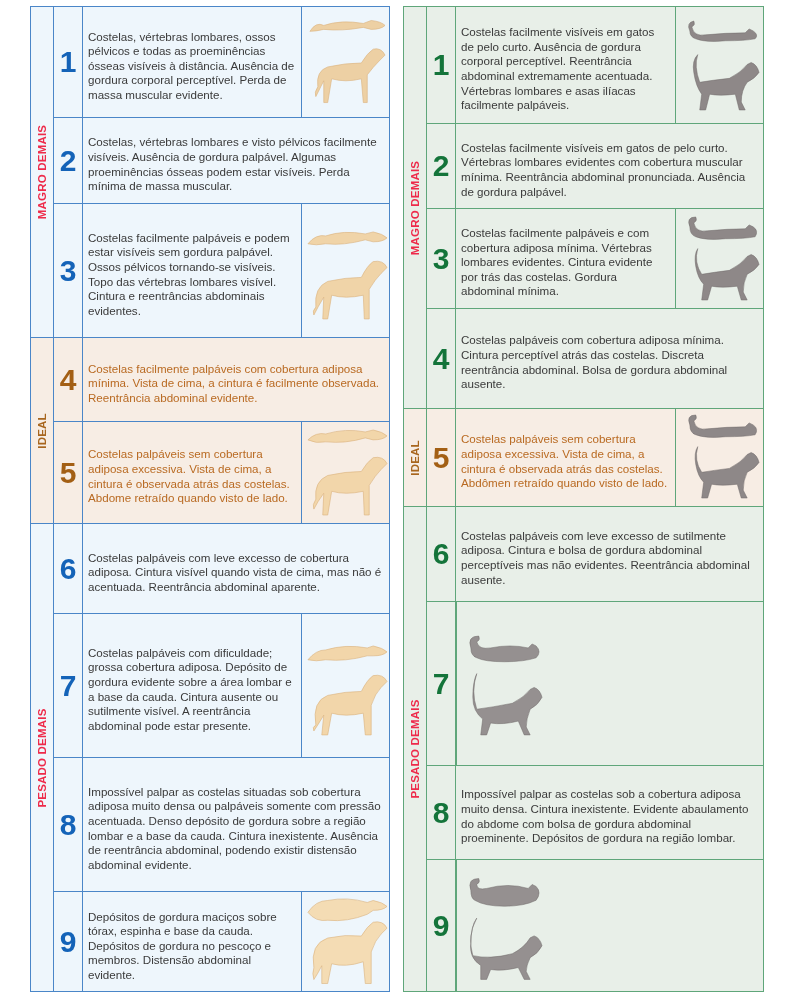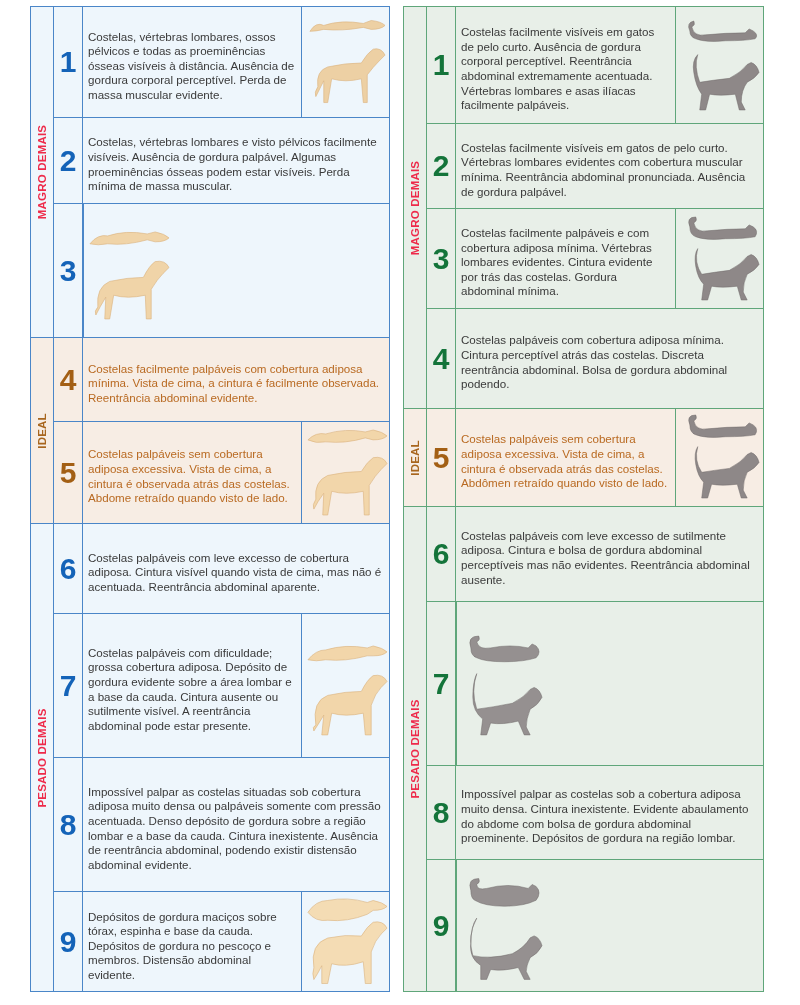--- a/index.html
+++ b/index.html
@@ -85,20 +85,21 @@
           </g>
         </svg>
     </div>
   </div>
   <div class="row" style="top:111px;height:86px;">
     <div class="num">2</div>
     <div class="desc">Costelas, vértebras lombares e visto pélvicos facilmente visíveis. Ausência de gordura palpável. Algumas proeminências ósseas podem estar visíveis. Perda mínima de massa muscular.</div>
   </div>
   <div class="row" style="top:197px;height:134px;">
     <div class="num">3</div>
+    <div class="desc">Costelas facilmente palpáveis e podem estar visíveis sem gordura palpável. Ossos pélvicos tornando-se visíveis. Topo das vértebras lombares visível. Cintura e reentrâncias abdominais evidentes.</div>
     <div class="pic">
       <svg viewBox="0 0 88 134">
           <g fill="#f0d4a8" stroke="#d9b07c" stroke-width="0.6">
         <path d="M6 40 Q14 30 24 32 Q42 26 64 30 L72 28 Q82 30 86 34 Q82 38 72 38 L64 36 Q42 42 24 40 Q14 42 6 40Z"></path>
         <path d="M14 104 Q12 84 26 78 Q44 74 60 74 Q66 62 72 58 Q82 56 86 64 L80 70 Q74 76 68 86 L68 116 L63 116 L62 92 Q44 96 30 92 L26 116 L21 116 L22 94 Q16 104 12 112 Q10 108 14 104Z"></path>
           </g>
         </svg>
     </div>
   </div>
   <div class="row" style="top:331px;height:84px;">
@@ -191,21 +192,21 @@
       <svg viewBox="0 0 88 100">
           <g fill="#8e8888" stroke="#6e6868" stroke-width="0.5">
         <path d="M14 18 Q10 8 20 8 Q22 12 18 14 Q20 24 32 22 Q52 20 70 20 L74 16 L78 18 Q84 22 80 28 Q70 30 50 30 Q30 32 20 28 Q14 26 14 18Z"></path>
         <path d="M22 40 Q18 54 26 66 Q38 64 54 62 Q66 56 72 48 L76 46 Q82 48 84 56 Q80 62 72 66 Q68 74 68 84 L72 92 L66 92 L62 78 Q46 80 36 78 L32 92 L26 92 L28 76 Q22 70 20 58 Q18 46 22 40Z"></path>
           </g>
         </svg>
     </div>
   </div>
   <div class="row" style="top:302px;height:100px;">
     <div class="num">4</div>
-    <div class="desc">Costelas palpáveis com cobertura adiposa mínima. Cintura perceptível atrás das costelas. Discreta reentrância abdominal. Bolsa de gordura abdominal podendo.</div>
+    <div class="desc">Costelas palpáveis com cobertura adiposa mínima. Cintura perceptível atrás das costelas. Discreta reentrância abdominal. Bolsa de gordura abdominal ausente.</div>
   </div>
   <div class="row" style="top:402px;height:98px;">
     <div class="num ideal-num">5</div>
     <div class="desc ideal-text">Costelas palpáveis sem cobertura adiposa excessiva. Vista de cima, a cintura é observada atrás das costelas. Abdômen retraído quando visto de lado.</div>
     <div class="pic">
       <svg viewBox="0 0 88 98">
           <g fill="#8e8888" stroke="#6e6868" stroke-width="0.5">
         <path d="M14 16 Q10 6 20 6 Q22 10 18 12 Q20 22 32 20 Q52 18 70 18 L74 14 L78 16 Q84 20 80 26 Q70 28 50 28 Q30 30 20 26 Q14 24 14 16Z"></path>
         <path d="M22 38 Q18 52 26 64 Q38 62 54 60 Q66 54 72 46 L76 44 Q82 46 84 54 Q80 60 72 64 Q68 72 68 82 L72 90 L66 90 L62 76 Q46 78 36 76 L32 90 L26 90 L28 74 Q22 68 20 56 Q18 44 22 38Z"></path>
           </g>

